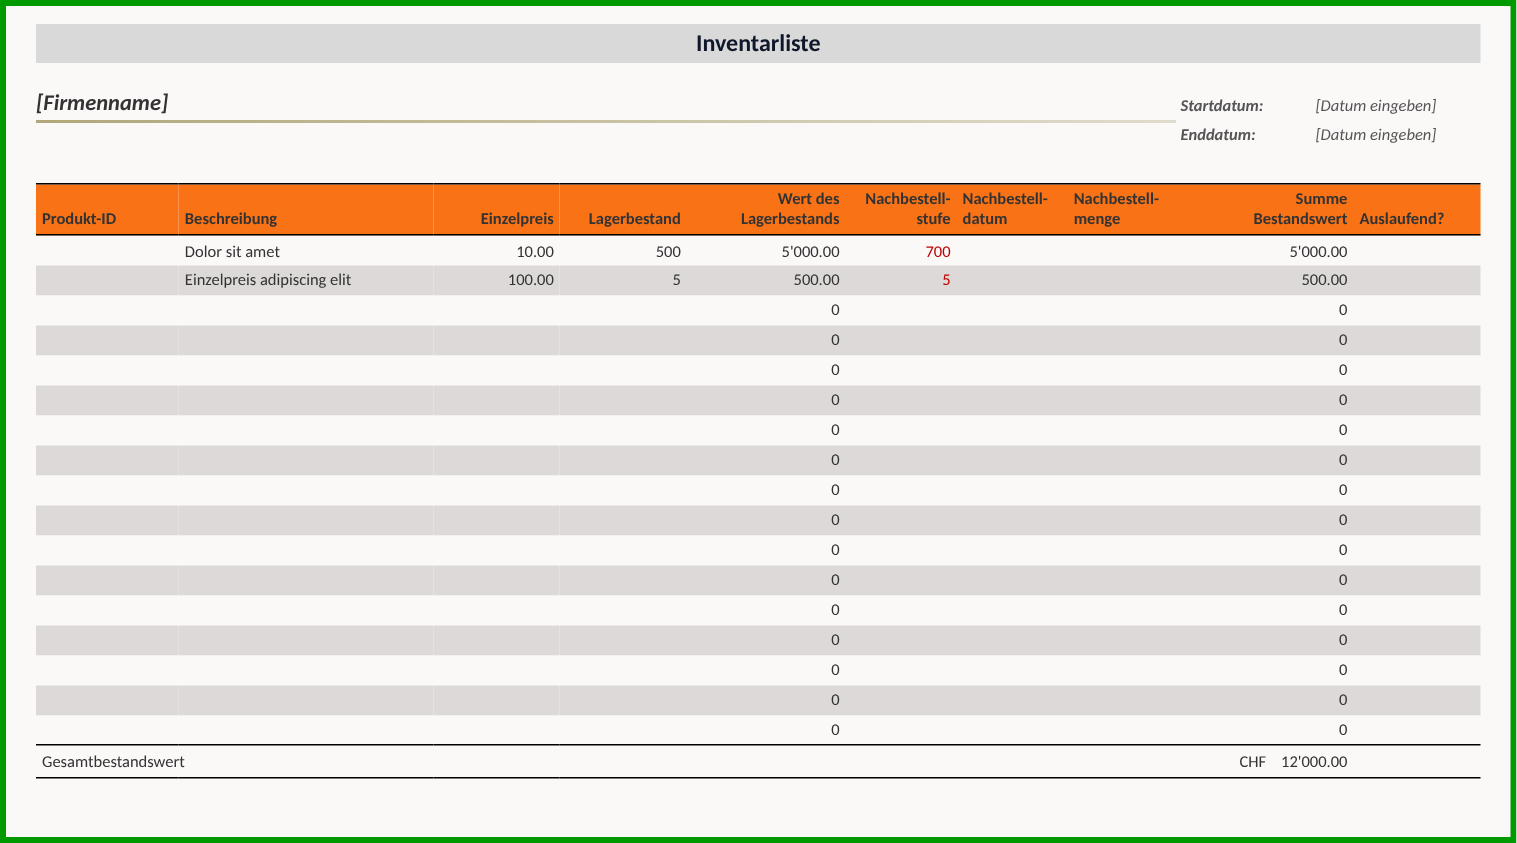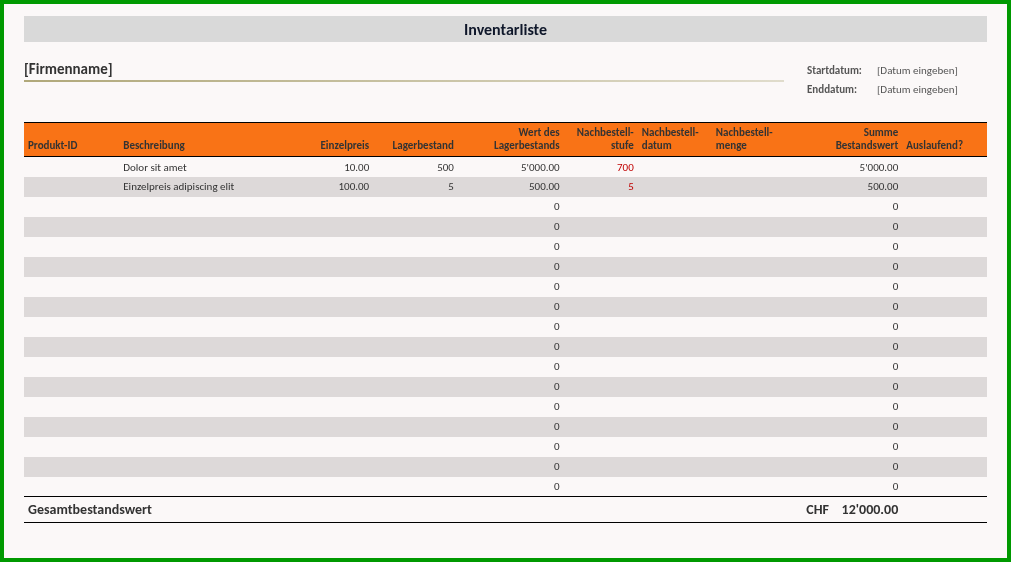--- a/index.html
+++ b/index.html
@@ -27,20 +27,21 @@
     font-weight: bold;
     font-size: 16px;
     color: #0f172a;
     margin-bottom: 18px;
   }
   .info-block {
     display:flex;
     justify-content: space-between;
     align-items:flex-start;
     margin-bottom: 20px;
+    font-style: italic;
   }
   .company {
     flex:1;
   }
   .company-name {
     font-weight: bold;
     font-size: 15px;
     color:#333;
   }
   .underline {
@@ -51,21 +52,21 @@
   }
   .address {
     font-size:11px;
     color:#555;
   }
   .dates {
     font-size:11px;
     color:#555;
     padding-top:4px;
   }
-  .dates .row { display:flex; margin-bottom:6px; }
+  .dates .row { display:flex; margin-bottom:6px;gap:20px; }
   .dates .lab { width:70px; font-weight:bold;}
   .dates .val { width:110px; text-align:left;}
   table {
     width:100%;
     border-collapse: collapse;
     font-size:11px;
   }
   thead th {
     border-top:1.5px solid #000;
     border-bottom:1.5px solid #000;
@@ -82,23 +83,23 @@
     height:20px;
     vertical-align:middle;
   }
   tbody tr.alt td { background:#ddd9d9; }
   tbody tr.norm td { background:#fbf8f8;}
   .r { text-align:right;}
   .red { color:#c00000;}
   tfoot td {
     border-top:1.5px solid #000;
     border-bottom:1.5px solid #000;
-    font-weight:bold;
+    font-weight:normal;
     padding:4px 4px;
-    font-size:14px;
+    font-size:11px;
   }
   
   col.c-id   { width: 90px;}
   col.c-desc { width: 160px;}
   col.c-ep   { width: 80px;}
   col.c-lb   { width: 80px;}
   col.c-wlb  { width: 100px;}
   col.c-nst  { width: 70px;}
   col.c-ndt  { width: 70px;}
   col.c-nmg  { width: 70px;}

